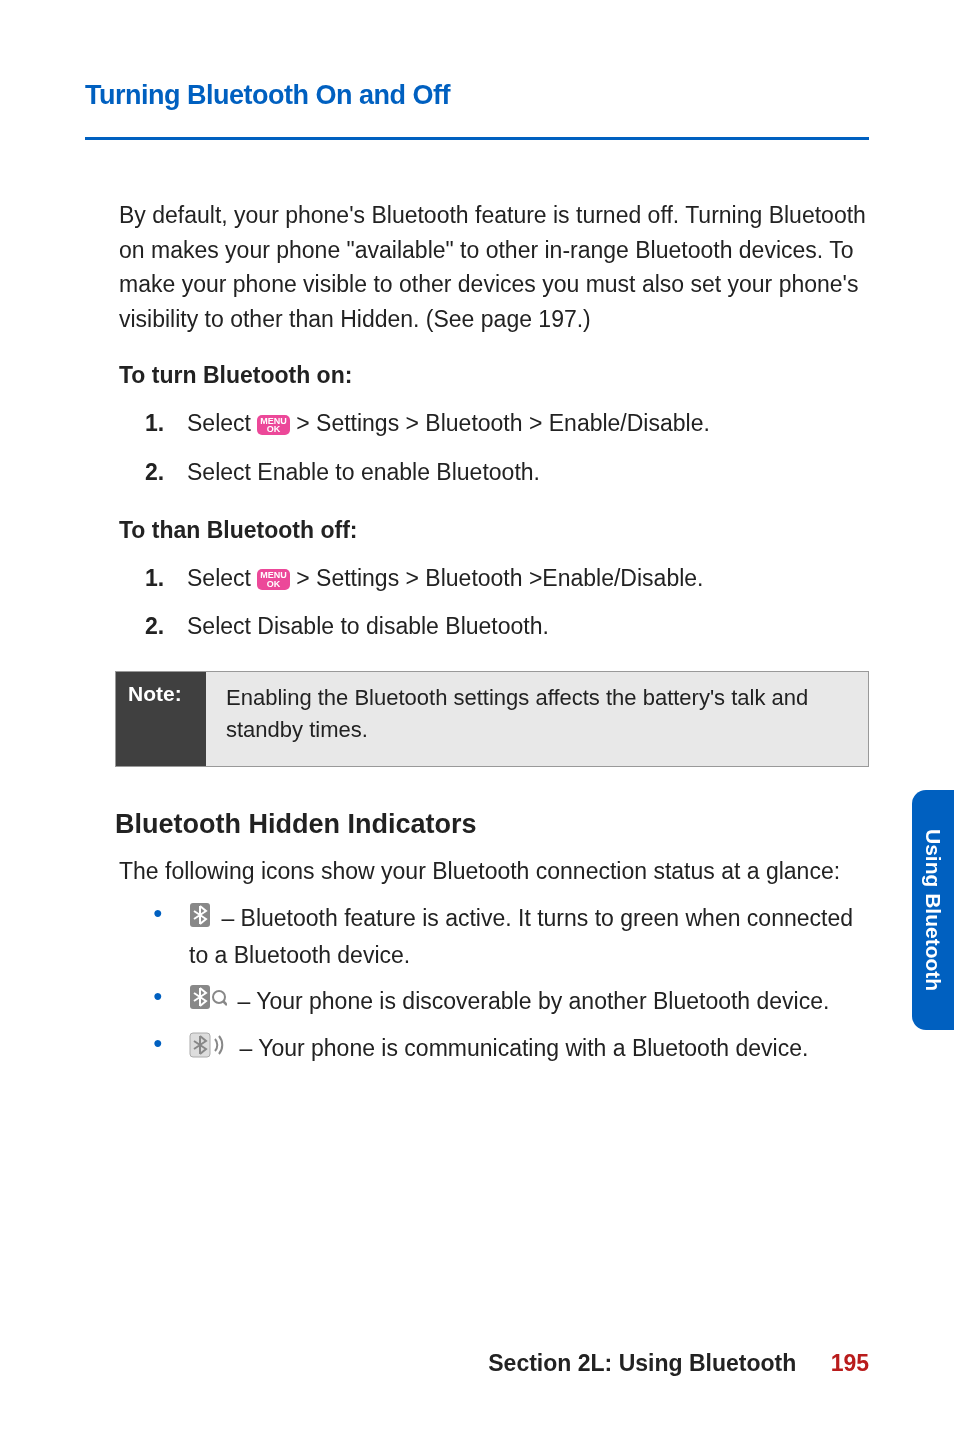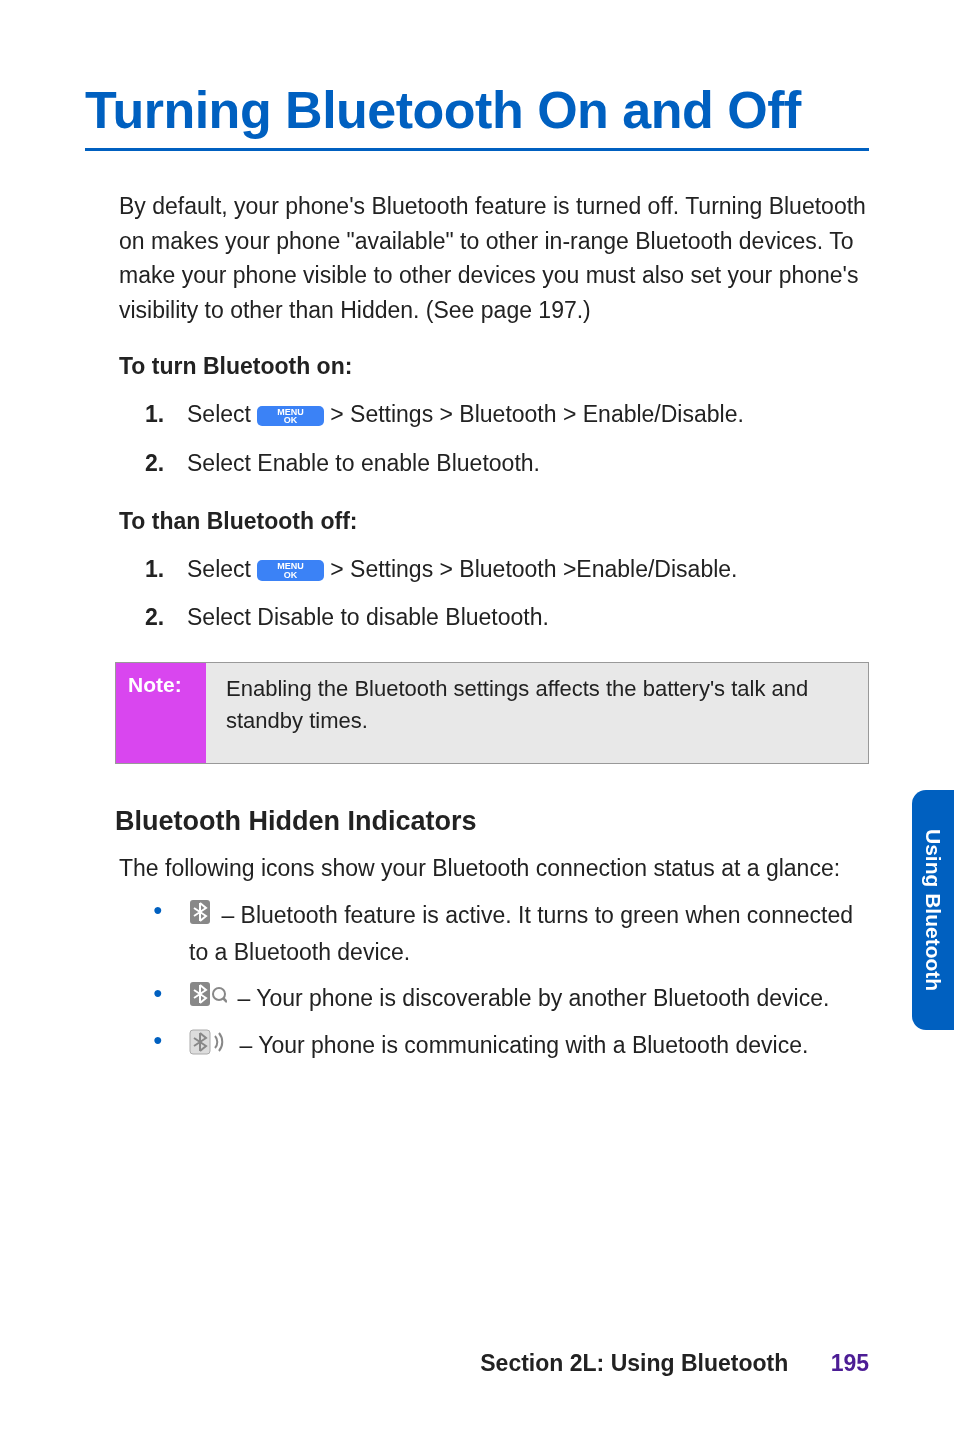--- a/index.html
+++ b/index.html
@@ -7,26 +7,26 @@
       width: 954px;
       height: 1431px;
       background: #fff;
       font-family: Arial, Helvetica, sans-serif;
       color: #222;
       position: relative;
       padding: 80px 85px 60px 85px;
     }
     h1 {
       color: #0060c0;
-      font-size: 52px;
+      font-size: 27px;
       font-weight: bold;
       letter-spacing: -0.5px;
       border-bottom: 3px solid #0060c0;
-      padding-bottom: 8px;
-      margin-bottom: 38px;
+      padding-bottom: 26px;
+      margin-bottom: 58px;
       font-stretch: condensed;
     }
     .intro {
       font-size: 23px;
       line-height: 1.5;
       margin: 0 0 26px 34px;
       font-stretch: condensed;
     }
     .sub-head {
       font-size: 23px;
@@ -46,52 +46,52 @@
       padding-left: 42px;
       font-stretch: condensed;
     }
     ol li .num {
       position: absolute;
       left: 0;
       font-weight: bold;
     }
     .menu-key {
       display: inline-block;
-      background: #3b82f6;
+      background: #ec4899;
       color: #fff;
       font-size: 9px;
       font-weight: bold;
       border-radius: 5px;
-      padding: 2px 20px;
+      padding: 2px 3px;
       line-height: 0.9;
       vertical-align: middle;
       text-align: center;
       font-family: Arial, sans-serif;
     }
     .menu-key .top { display:block; }
     .menu-key .bot { display:block; }
     .note-box {
       display: flex;
       border: 1px solid #999;
       margin: 6px 0 42px 30px;
     }
     .note-label {
-      background: #d946ef;
+      background: #404040;
       color: #fff;
       font-weight: bold;
       font-size: 21px;
       padding: 10px 12px;
       width: 90px;
       font-stretch: condensed;
       flex-shrink: 0;
     }
     .note-text {
       background: #e8e8e8;
       font-size: 22px;
-      padding: 10px 38px 26px 20px;
+      padding: 10px 38px 20px 20px;
       line-height: 1.45;
       flex: 1;
       font-stretch: condensed;
     }
     h2 {
       font-size: 27px;
       font-weight: bold;
       margin: 0 0 18px 30px;
       font-stretch: condensed;
     }
@@ -147,22 +147,22 @@
     }
     .footer {
       position: absolute;
       bottom: 54px;
       right: 85px;
       font-size: 23px;
       font-weight: bold;
       font-stretch: condensed;
     }
     .footer .pg {
-      color: #4c1d95;
-      margin-left: 36px;
+      color: #b91c1c;
+      margin-left: 28px;
     }
     b { font-weight: normal; }
   </style>
 </head>
 <body>
 
 <h1>Turning Bluetooth On and Off</h1>
 
 <p class="intro">By default, your phone's Bluetooth feature is turned off. Turning Bluetooth on makes your phone "available" to other in-range Bluetooth devices. To make your phone visible to other devices you must also set your phone's visibility to other than Hidden. (See page 197.)</p>
 

